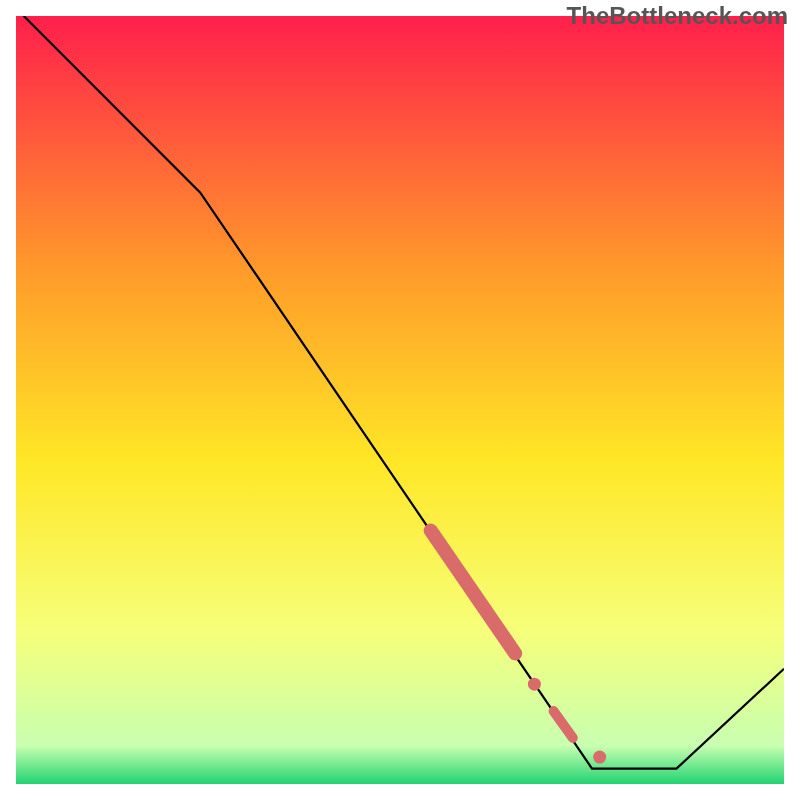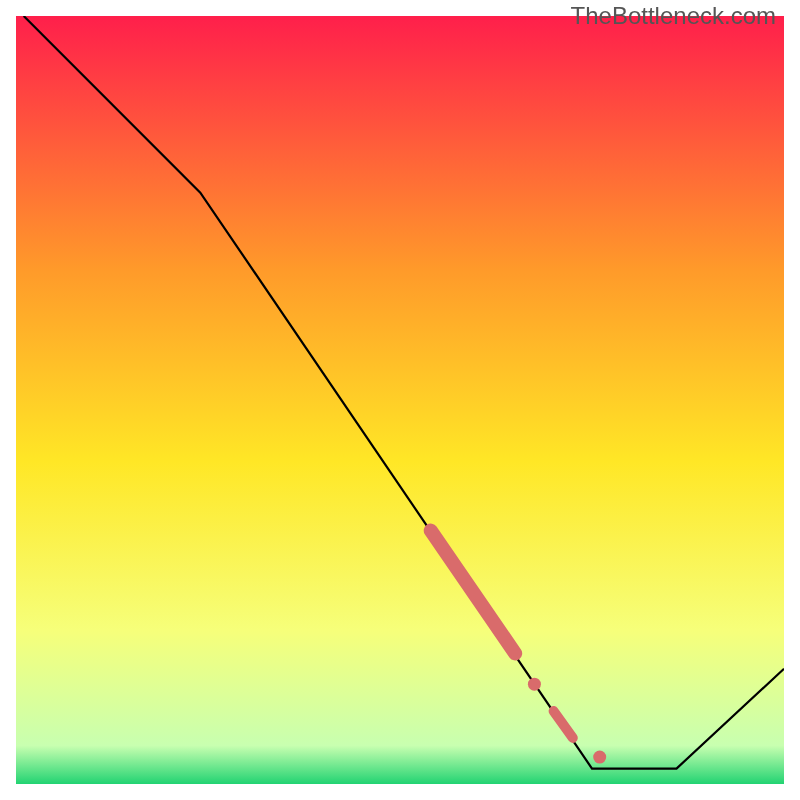--- a/index.html
+++ b/index.html
@@ -10,24 +10,24 @@
     overflow: hidden;
   }
   .chart-container {
     position: relative;
     width: 800px;
     height: 800px;
   }
   .watermark {
     position: absolute;
     top: 2px;
-    right: 24px;
+    right: 12px;
     font-family: Arial, Helvetica, sans-serif;
     font-size: 24px;
-    font-weight: normal;
+    font-weight: bold;
     color: #555555;
     z-index: 10;
   }
   svg {
     display: block;
   }
 </style>
 </head>
 <body>
 

